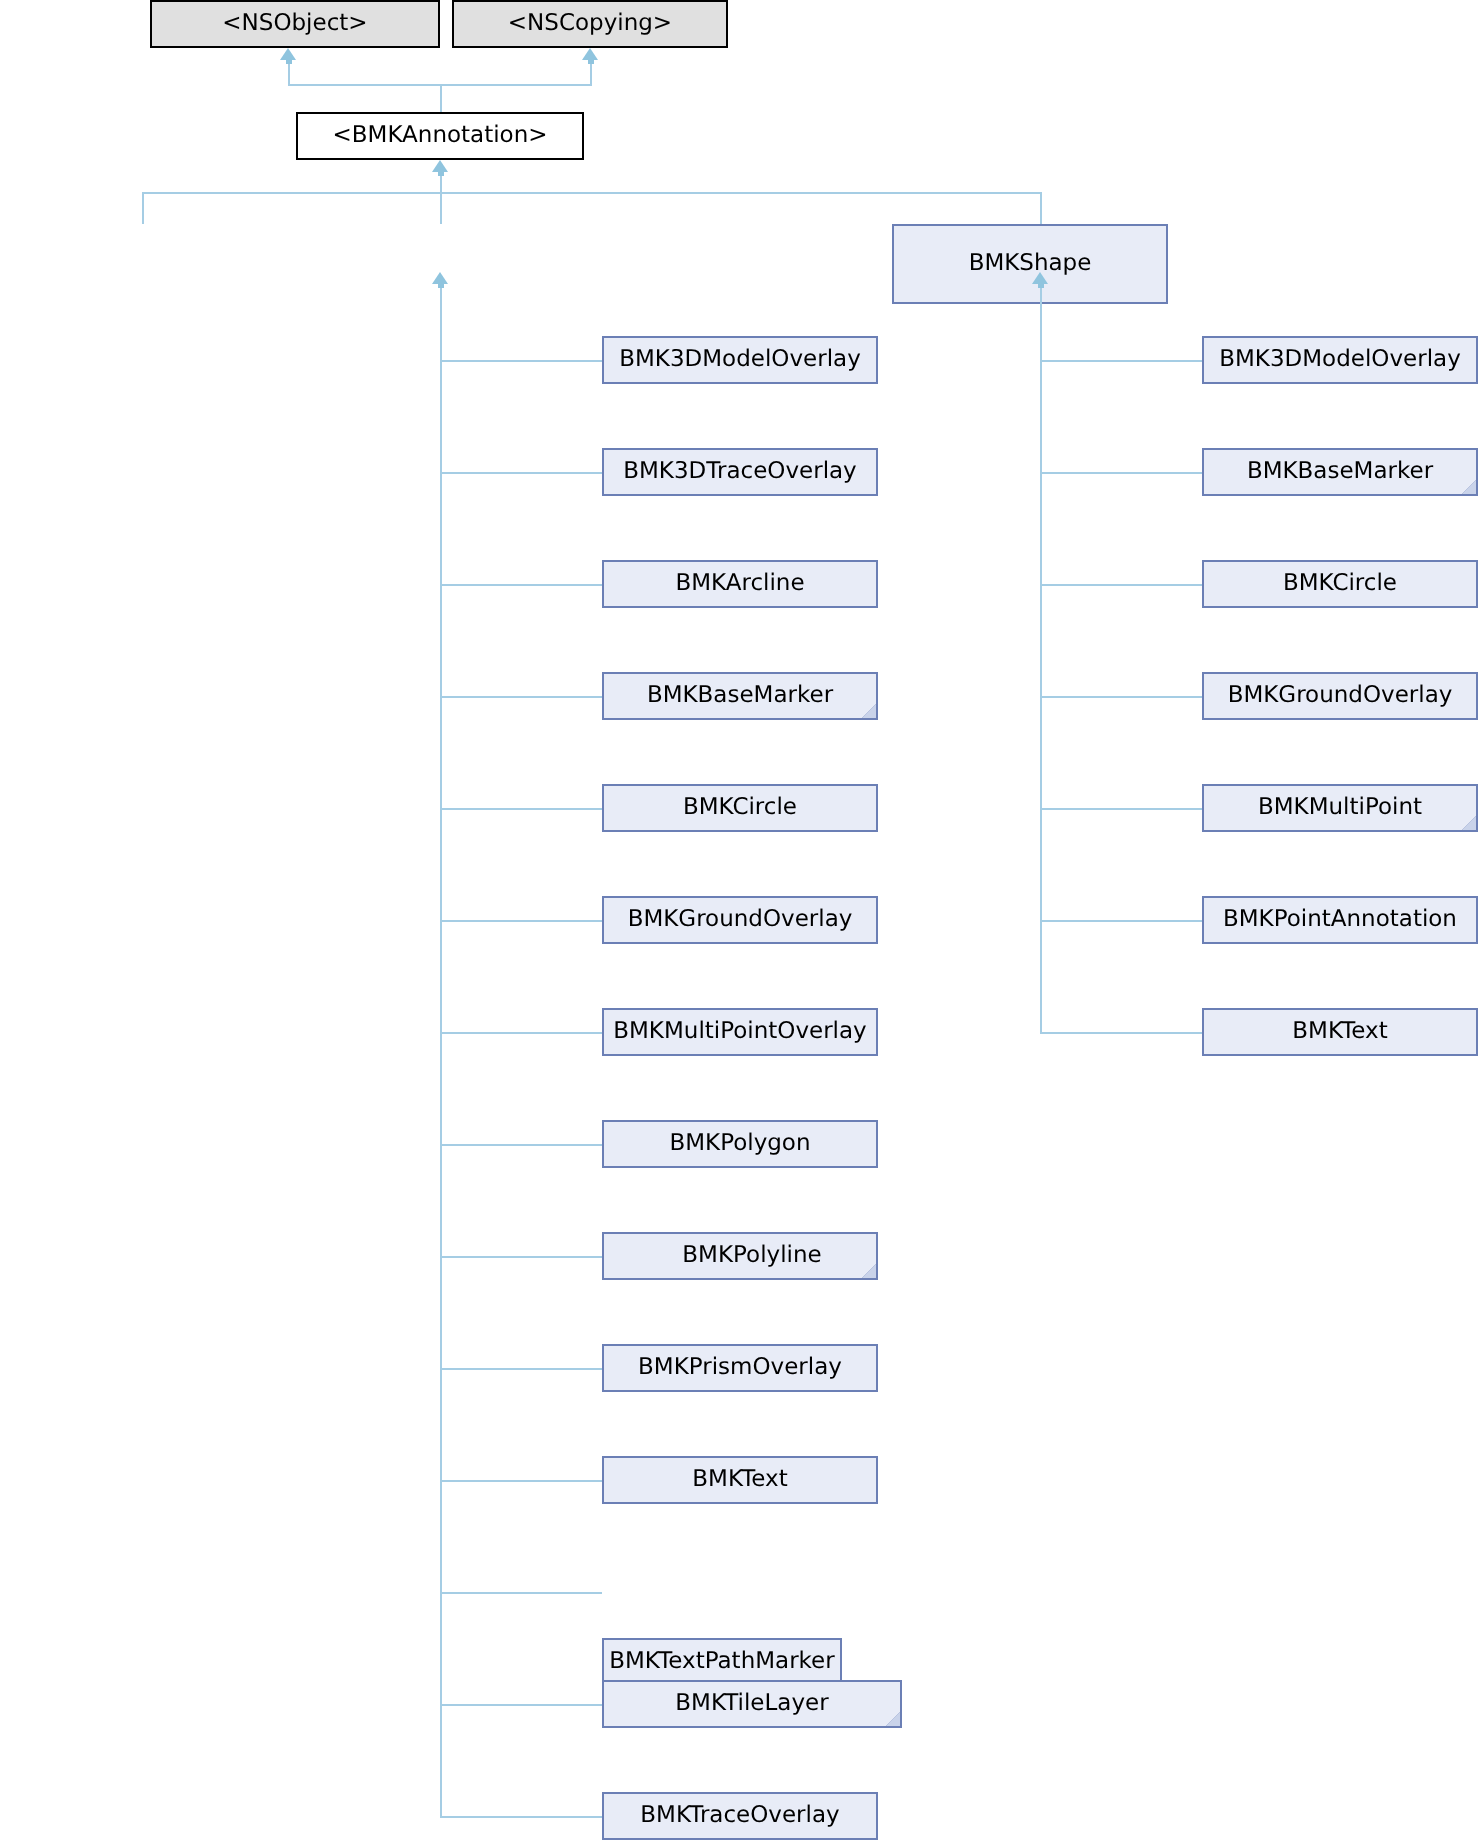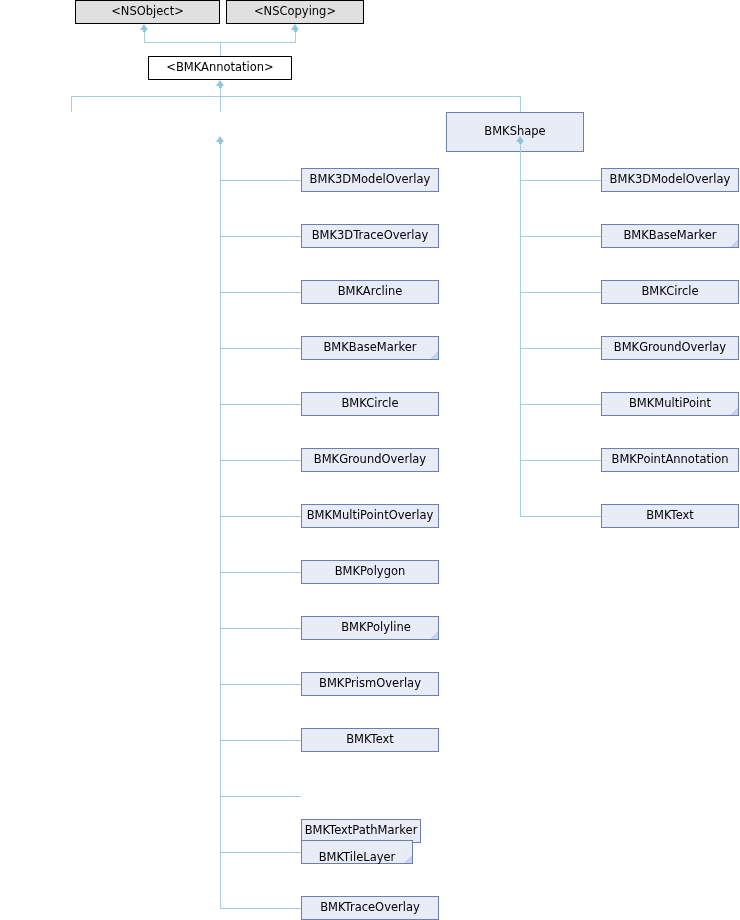--- a/index.html
+++ b/index.html
@@ -187,21 +187,21 @@
       </div>
       <div class="edge h" style="left: 220px; top: 740px; width: 81px;"></div>
       <div class="node cls" style="left: 301px; top: 728px; width: 138px; height: 24px;">
         <span class="label">BMKText</span>
       </div>
       <div class="edge h" style="left: 220px; top: 796px; width: 81px;"></div>
       <div class="node cls" style="left: 301px; top: 784px; width: 120px; height: 24px; margin-top: 35px;">
         <span class="label">BMKTextPathMarker</span>
       </div>
       <div class="edge h" style="left: 220px; top: 852px; width: 81px;"></div>
-      <div class="node cls folded" style="left: 301px; top: 840px; width: 112px; height: 24px; align-items: flex-end;">
+      <div class="node cls folded" style="left: 301px; top: 840px; width: 150px; height: 24px;">
         <span class="label">BMKTileLayer</span>
       </div>
       <div class="edge h" style="left: 220px; top: 908px; width: 81px;"></div>
       <div class="node cls" style="left: 301px; top: 896px; width: 138px; height: 24px;">
         <span class="label">BMKTraceOverlay</span>
       </div>
     </div>
   <div id="shape-children">
       <div class="edge h" style="left: 520px; top: 180px; width: 81px;"></div>
       <div class="node cls" style="left: 601px; top: 168px; width: 138px; height: 24px;">

